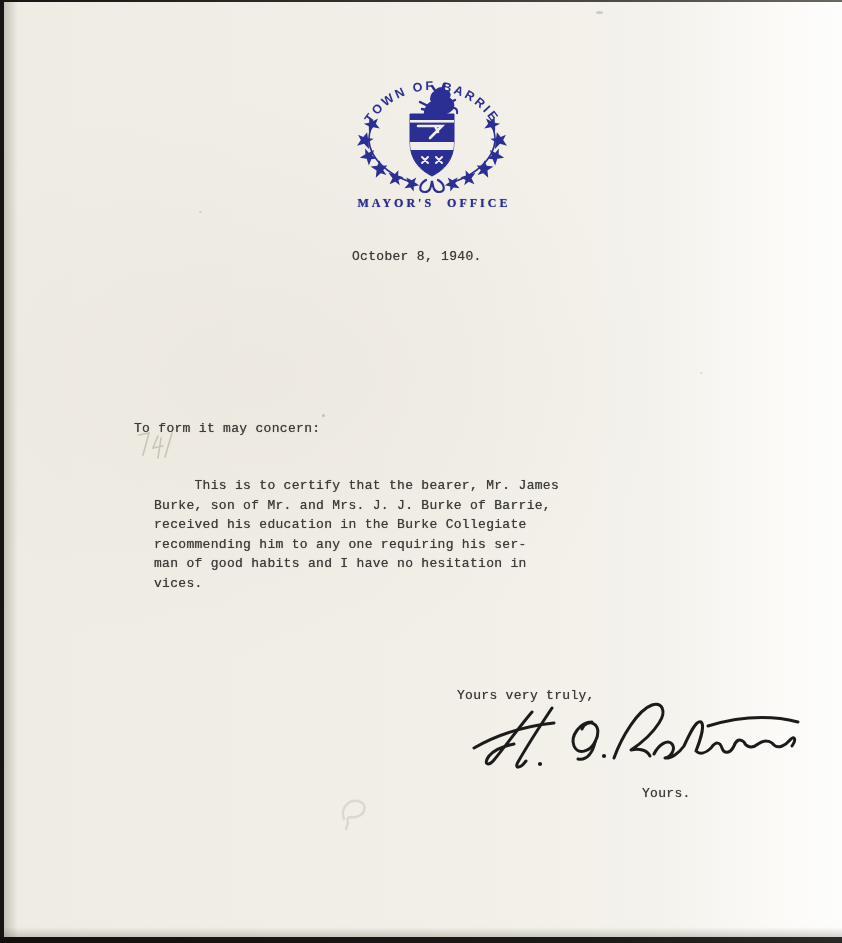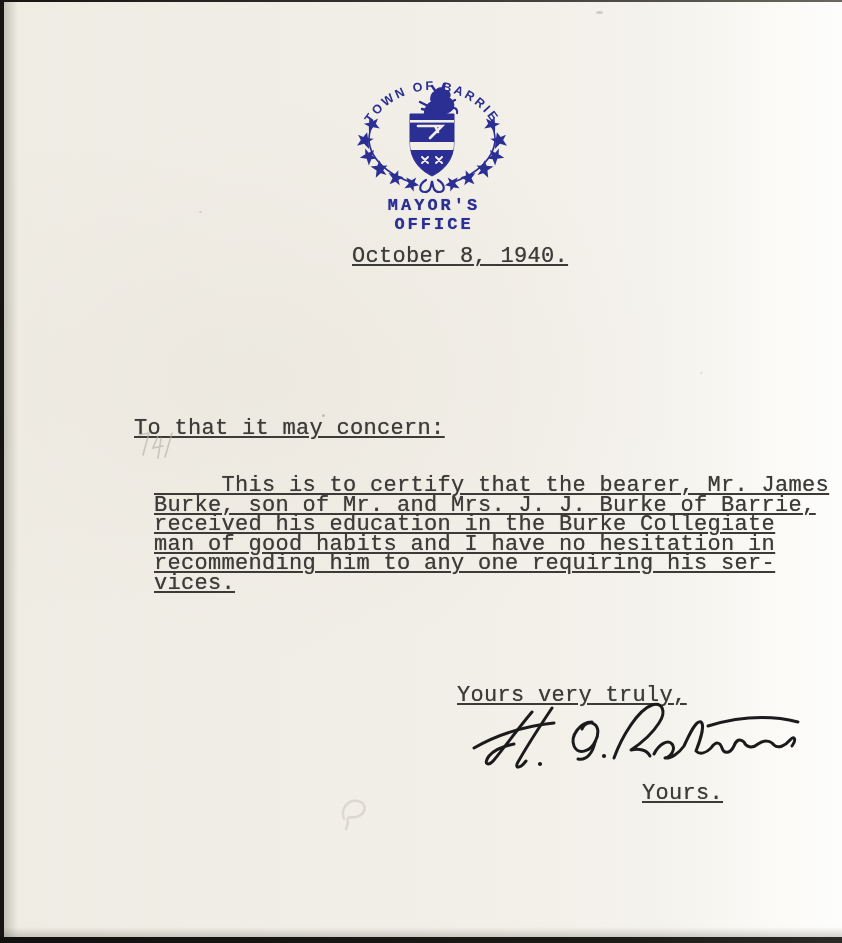--- a/index.html
+++ b/index.html
@@ -18,32 +18,31 @@
   .edge{position:absolute;background:#161513;}
   .edge-left{left:0;top:0;width:4px;height:943px;}
   .edge-top{left:0;top:0;width:842px;height:2px;background:linear-gradient(90deg,#161513 0%,#3a3833 55%,#6a675f 100%);}
   .edge-bottom{left:0;bottom:0;width:842px;height:6px;background:linear-gradient(90deg,#12110f 0%,#1b1a17 70%,#2c2a26 100%);}
   .edge-shadow-left{position:absolute;left:4px;top:0;width:14px;height:943px;background:linear-gradient(90deg,rgba(90,85,75,.28),rgba(0,0,0,0));}
   .edge-shadow-bottom{position:absolute;left:0;bottom:6px;width:842px;height:10px;background:linear-gradient(0deg,rgba(90,85,75,.25),rgba(0,0,0,0));}
 
   .type{
     position:absolute;
     color:#3c3b38;
-    font-size:22px;
+    font-size:13px;
     line-height:19.6px;
     letter-spacing:0.3px;
     white-space:pre;
     text-shadow:0 0 .7px rgba(55,54,50,.75);
-    text-decoration:underline;
   }
   #crest{position:absolute;left:352px;top:62px;width:160px;height:134px;}
   #office-line{
     position:absolute;left:346px;top:196px;width:176px;
-    font-family:Liberation Mono, monospace;
-    font-weight:bold;font-size:17px;letter-spacing:3px;word-spacing:7px;
+    font-family:Liberation Serif, serif;
+    font-weight:bold;font-size:12px;letter-spacing:3px;word-spacing:7px;
     color:#2b2f94;text-align:center;
     text-shadow:0 0 .8px rgba(43,47,148,.8);
   }
   #date-line{left:352px;top:247px;}
   #salutation{left:134px;top:419px;}
   #body-block{position:absolute;left:134px;top:476px;margin-left:20px;}
   #closing{left:457px;top:686px;text-align:center;}
   #sig-title{left:642px;top:784px;}
   #signature{position:absolute;left:468px;top:696px;width:336px;height:96px;}
   #pencil-note{position:absolute;left:134px;top:427px;width:48px;height:36px;opacity:.85;}
@@ -105,36 +104,36 @@
       <g>
         <path d="M 74,118 C 67,122 66,130 73,130 C 79,130 79,123 80,119 C 81,123 81,130 87,130 C 94,130 93,122 86,118" fill="none" stroke="#2b2f94" stroke-width="2.2" stroke-linecap="round"></path>
       </g>
     </g>
   </svg>
 
   <div id="office-line">MAYOR'S OFFICE</div>
 
   <div id="date-line" class="type">October 8, 1940.</div>
 
-  <div id="salutation" class="type">To that it may concern:</div>
+  <div id="salutation" class="type">To form it may concern:</div>
 
   <svg id="pencil-note" viewBox="0 0 48 36">
     <g fill="none" stroke="#b5aea2" stroke-width="1.6" stroke-linecap="round" opacity="0.75">
       <path d="M 5,8 L 15,6 L 9,28"></path>
       <path d="M 24,9 L 19,21 L 29,19 M 27,11 L 24,31"></path>
       <path d="M 38,6 L 31,30"></path>
     </g>
   </svg>
 
   <div id="body-block">
     <div class="type" style="position:static">     This is to certify that the bearer, Mr. James</div>
     <div class="type" style="position:static">Burke, son of Mr. and Mrs. J. J. Burke of Barrie,</div>
     <div class="type" style="position:static">received his education in the Burke Collegiate</div>
+    <div class="type" style="position:static">recommending him to any one requiring his ser-</div>
     <div class="type" style="position:static">man of good habits and I have no hesitation in</div>
-    <div class="type" style="position:static">recommending him to any one requiring his ser-</div>
     <div class="type" style="position:static">vices.</div>
   </div>
 
   <div id="closing" class="type">Yours very truly,</div>
 
   <svg id="signature" viewBox="0 0 336 96" aria-label="H. G. Robertson">
     <g fill="none" stroke="#1b1b1b" stroke-width="3" stroke-linecap="round" stroke-linejoin="round">
 
       <path d="M 64,16 C 52,30 36,52 26,64 C 20,71 15,68 21,60 C 26,54 36,50 46,48"></path>
       <path d="M 84,12 C 72,30 58,52 50,66 C 46,73 52,73 58,65"></path>

